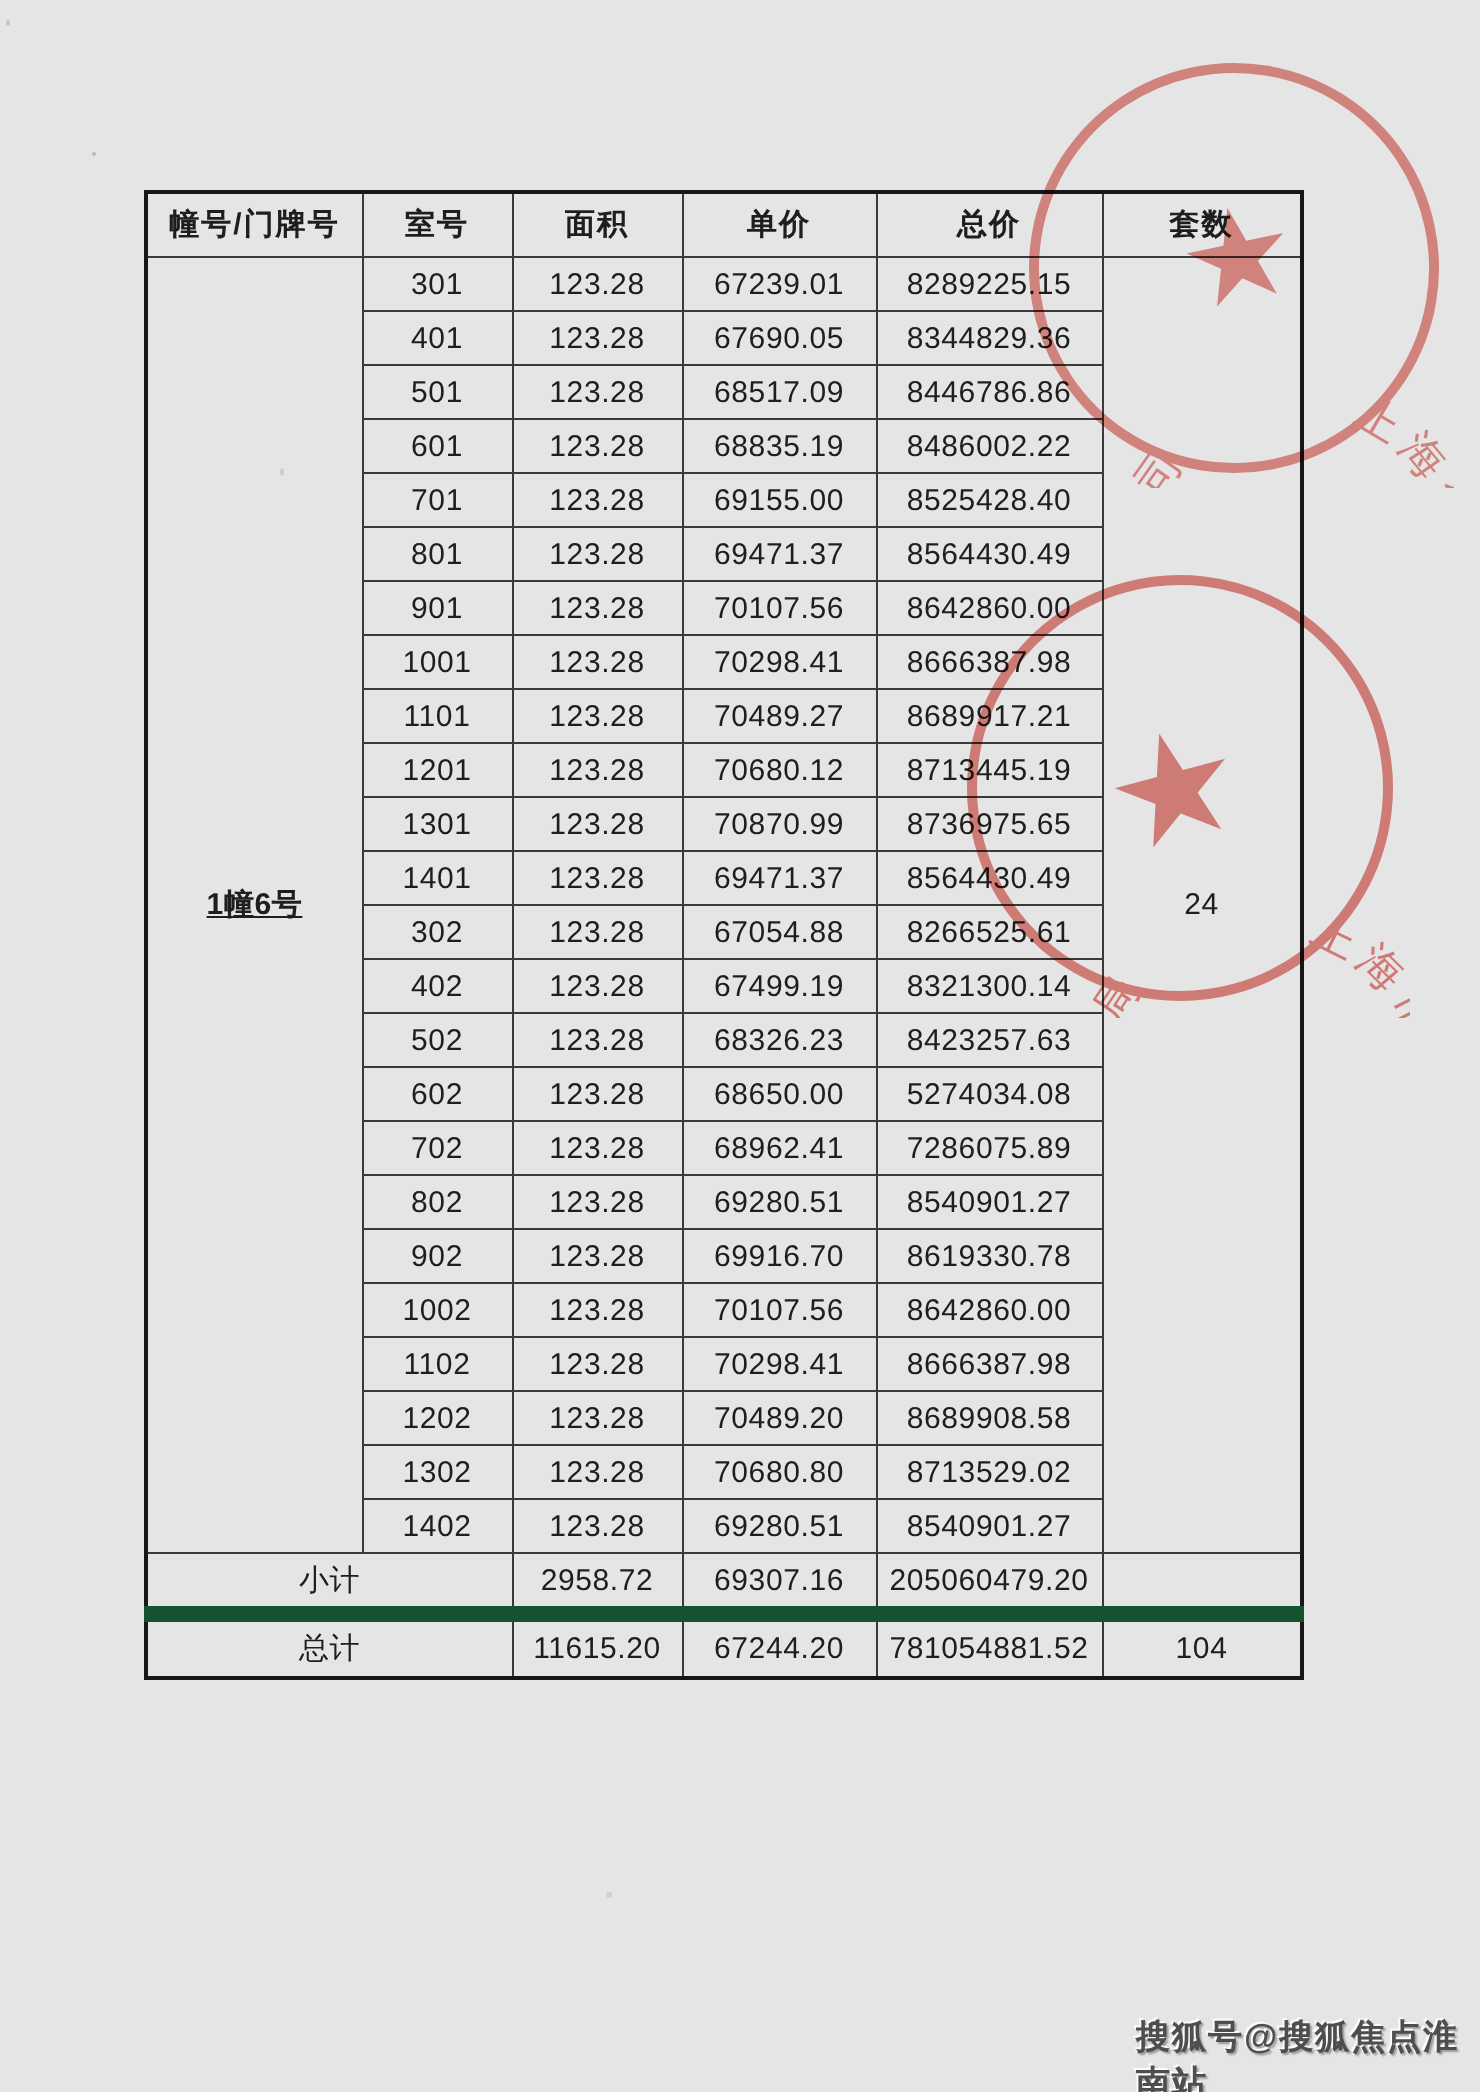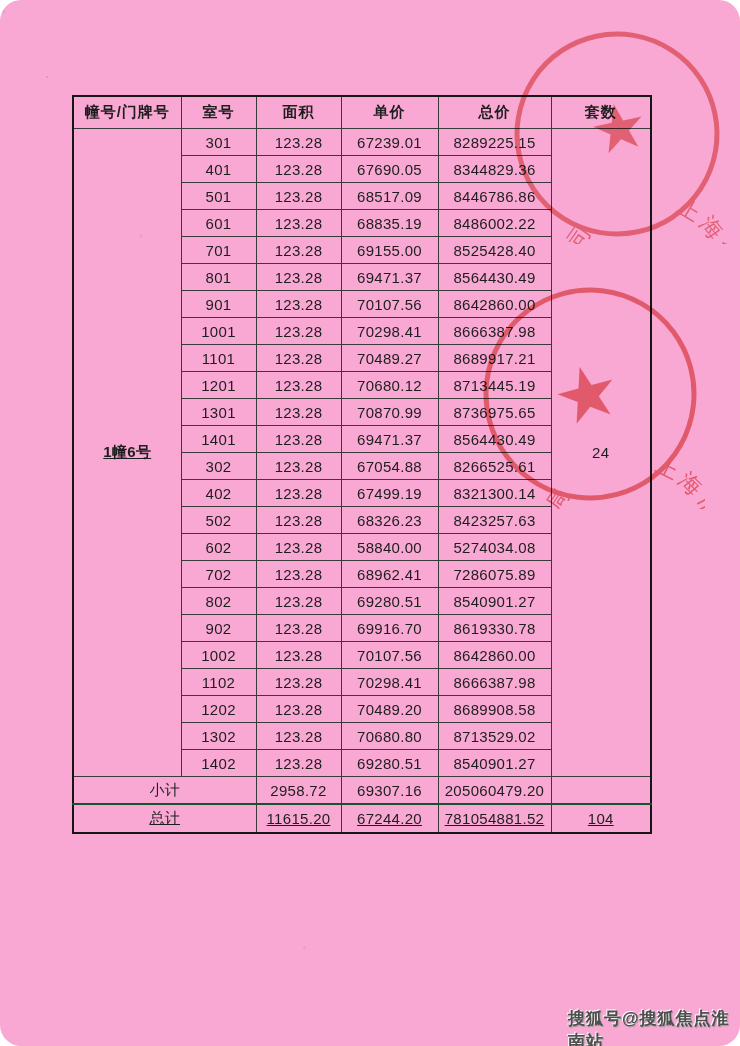--- a/index.html
+++ b/index.html
@@ -1,38 +1,38 @@
 <!DOCTYPE html>
 <html><head>
 <meta charset="utf-8">
 <style>
   html,body{margin:0;padding:0;}
   body{
     width:740px;height:1046px;background:#ffffff;
     font-family:"Liberation Sans","DejaVu Sans",sans-serif;
     position:relative;overflow:hidden;
   }
-  .page{position:absolute;inset:0;background:#f9a8d4;border-radius:21px;}
+  .page{position:absolute;inset:0;background:#e5e5e5;}
   
   table.price-table{
     position:absolute;left:72px;top:95px;width:578px;
     border-collapse:collapse;table-layout:fixed;
     font-size:15px;color:#1e1e1e;text-align:center;
     border:2px solid #161616;
   }
   .price-table th,.price-table td{
     border:1px solid #3a3a3a;padding:0;
     overflow:hidden;white-space:nowrap;
     font-weight:400;letter-spacing:0.3px;
   }
   .price-table thead th{height:31px;font-weight:600;font-size:15px;letter-spacing:1px;}
   .price-table tbody td{height:26px;}
   .price-table td.building{font-weight:700;text-decoration:underline;}
   .price-table tr.summary-row td{height:26px;}
-  .price-table tr.total-row td{height:27px;border-top:2px solid #14532d;text-decoration:underline;}
+  .price-table tr.total-row td{height:27px;border-top:8px solid #14532d;}
   
   .stamp{position:absolute;mix-blend-mode:multiply;pointer-events:none;}
   .stamp1{left:507px;top:24px;opacity:0.72;}
   .stamp2{left:475px;top:279px;opacity:0.78;}
   
   .watermark{
     position:absolute;left:527px;top:1007px;
     font-size:17px;font-weight:700;color:#4e4e4e;letter-spacing:1px;
     text-shadow:-1px -1px 0 #fbfbfb,1px 1px 1px #9a9a9a;
     margin-left:41px;
@@ -162,21 +162,21 @@
         </tr>
         <tr>
           <td>502</td>
           <td>123.28</td>
           <td>68326.23</td>
           <td>8423257.63</td>
         </tr>
         <tr>
           <td>602</td>
           <td>123.28</td>
-          <td>58840.00</td>
+          <td>68650.00</td>
           <td>5274034.08</td>
         </tr>
         <tr>
           <td>702</td>
           <td>123.28</td>
           <td>68962.41</td>
           <td>7286075.89</td>
         </tr>
         <tr>
           <td>802</td>

